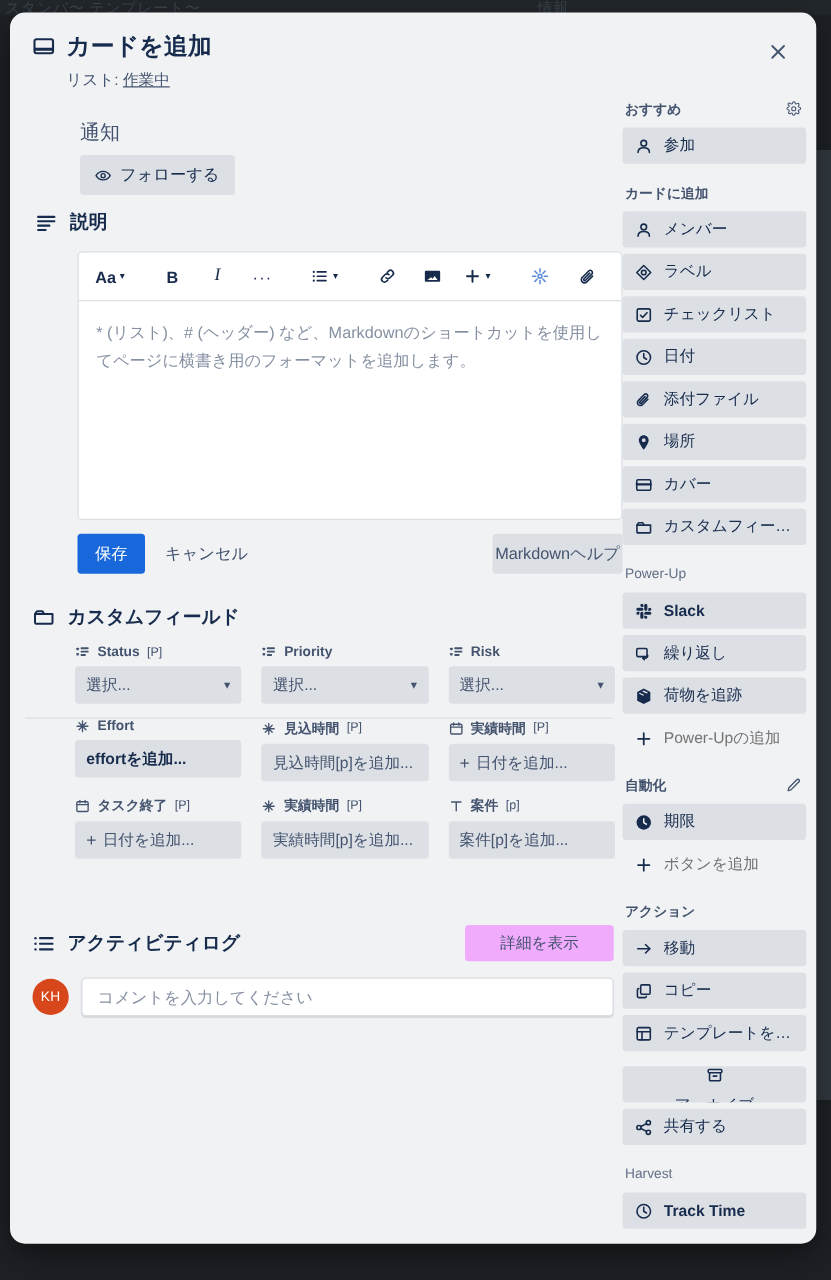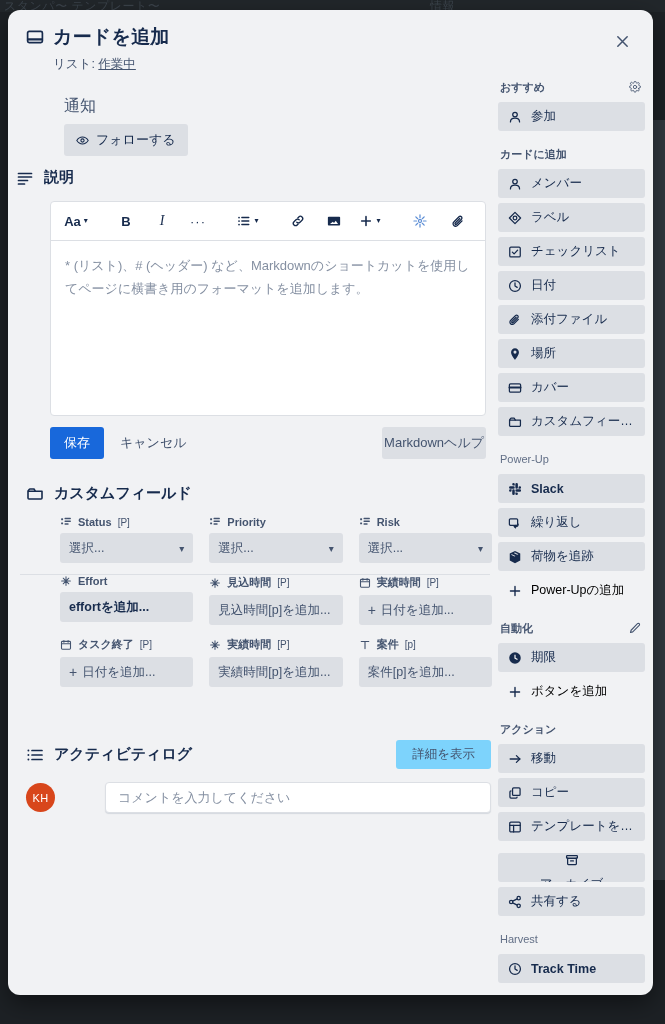--- a/index.html
+++ b/index.html
@@ -135,21 +135,21 @@
   }
   .section-head .sec-icon { width: 18px; height: 18px; color: #172b4d; flex: 0 0 18px; }
   .section-title {
     font-size: 15px;
     font-weight: 700;
     color: #172b4d;
   }
 
   .desc-section {
     position: absolute;
-    left: 8px;
+    left: 20px;
     top: 158px;
     width: 460px;
   }
   .editor-wrap {
     margin-top: 14px;
     margin-left: 34px;
     width: 436px;
     background: #ffffff;
     border: 1px solid #dcdfe4;
     border-radius: 4px;
@@ -300,25 +300,25 @@
     top: 730px;
     width: 465px;
   }
   .activity-head {
     display: flex;
     align-items: center;
     width: 465px;
   }
   .details-btn {
     margin-left: auto;
-    background: #7dd3fc;
+    background: #f0abfc;
     color: #44546f;
     border: none;
     border-radius: 3px;
-    padding: 6px 16px;
+    padding: 6px 28px;
     font-size: 12.5px;
     font-family: inherit;
     cursor: pointer;
   }
   .comment-row {
     margin-top: 13px;
     display: flex;
     align-items: center;
     gap: 10px;
     width: 465px;
@@ -341,21 +341,20 @@
     height: 31px;
     background: #ffffff;
     border: 1px solid #dcdfe4;
     border-radius: 4px;
     padding: 0 12px;
     font-size: 13px;
     font-family: inherit;
     color: #172b4d;
     box-sizing: border-box;
     box-shadow: 0 1px 1px rgba(9,30,66,.12);
-    margin-left: 40px;
   }
   .comment-input::placeholder { color: #8590a2; }
 
   
   .sidebar {
     position: absolute;
     right: 0;
     top: 68px;
     width: 155px;
     padding-right: 8px;
@@ -391,21 +390,21 @@
     margin-bottom: 5px;
     font-size: 12.5px;
     color: #172b4d;
     cursor: pointer;
     box-sizing: border-box;
     overflow: hidden;
     white-space: nowrap;
   }
   .sb-btn.plain {
     background: transparent;
-    color: #000000;
+    color: #737373;
   }
   .sb-btn .sb-icon { width: 14px; height: 14px; flex: 0 0 14px; color: #172b4d; }
   .sb-btn .sb-label { overflow: hidden; text-overflow: ellipsis; }
   .sb-btn.bold .sb-label { font-weight: 700; }
 
   svg { display: block; }
 </style>
 </head>
 <body>
 

